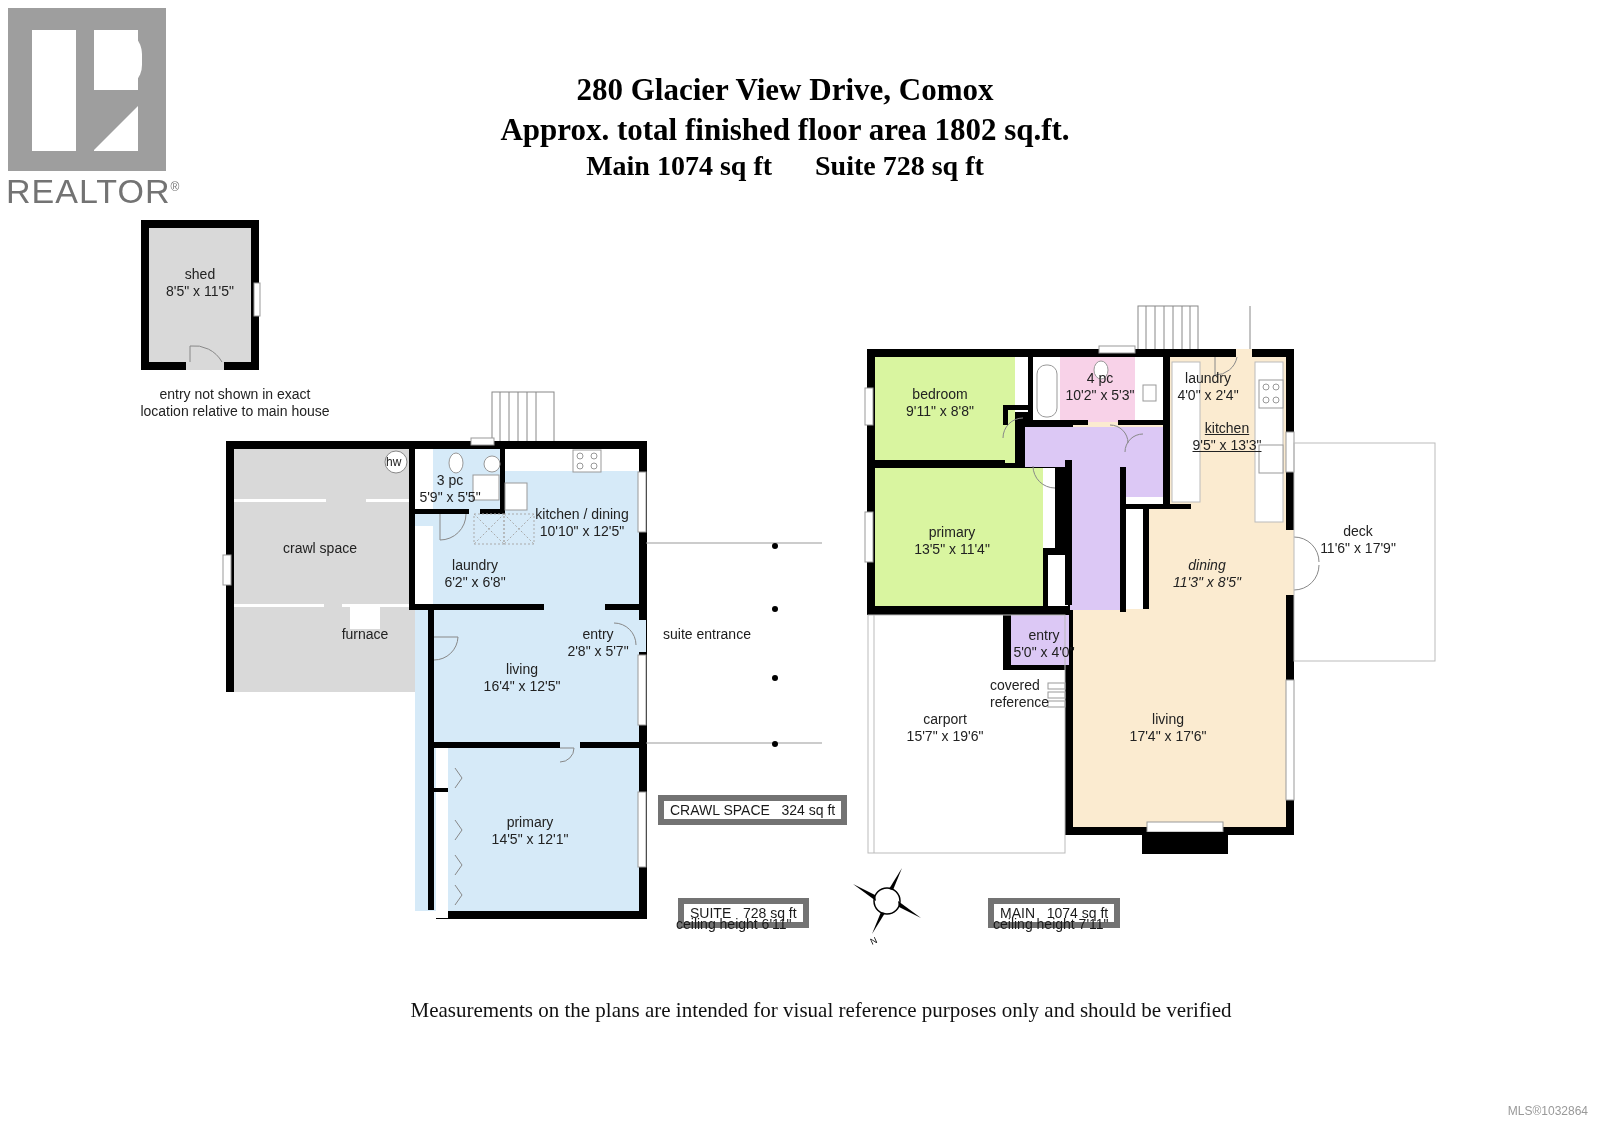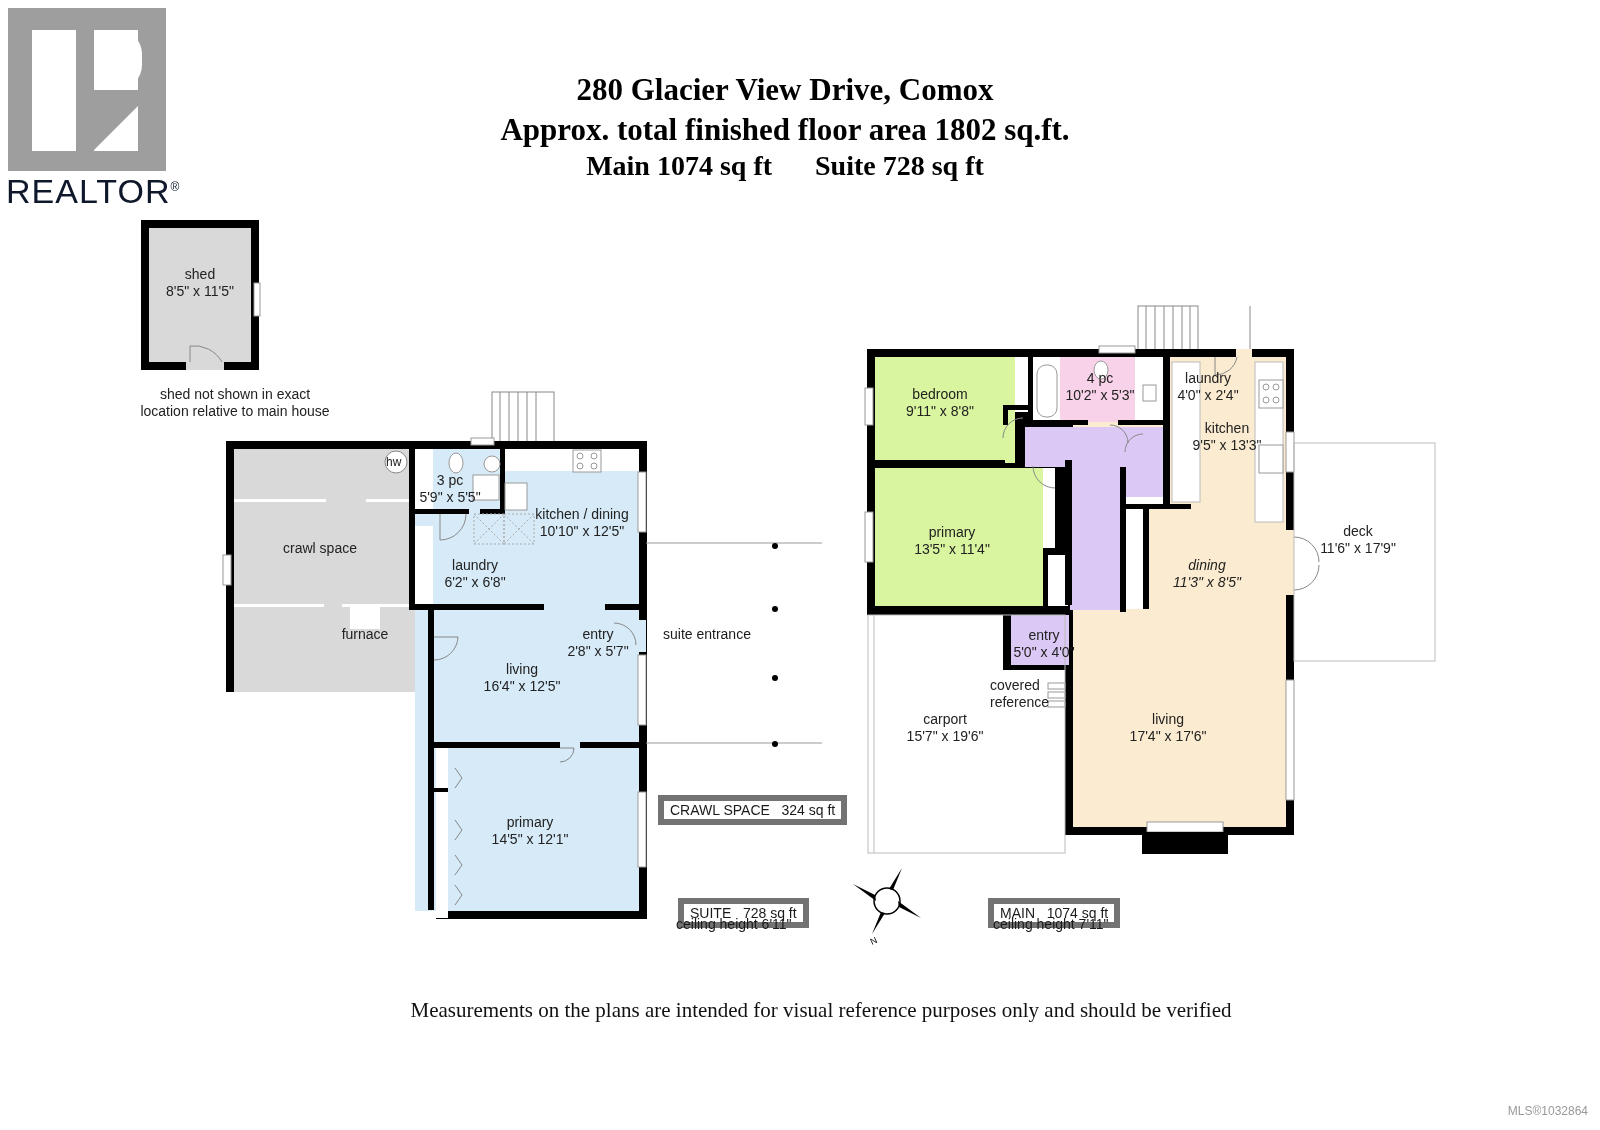--- a/index.html
+++ b/index.html
@@ -13,21 +13,21 @@
   .t3 { top: 150px; font-size: 28px; }
   .t3 span { margin: 0 18px; }
   .room-label { position: absolute; text-align: center; font-size: 14px; line-height: 17px; color: #222; white-space: nowrap; }
   .note { position: absolute; font-size: 14px; line-height: 17px; text-align: center; color: #222; white-space: nowrap; }
   .tagbox { position: absolute; border: 6px solid #737373; background: #fff; padding: 1px 6px; font-size: 14px; white-space: nowrap; }
   .sub { position: absolute; font-size: 14px; white-space: nowrap; }
   .disclaimer { position: absolute; top: 998px; left: 0; width: 1570px; text-align: center;
                 font-family: "Liberation Serif", serif; font-size: 21px; color: #111; padding-left: 36px; }
   .mls { position: absolute; right: 12px; bottom: 12px; font-size: 12px; color: #999; }
   .logo-box { position: absolute; left: 8px; top: 8px; width: 158px; height: 163px; background: #9e9e9e; }
-  .logo-word { position: absolute; left: 6px; top: 172px; font-size: 34px; color: #0f172a; letter-spacing: 1px; text-align: center; }
+  .logo-word { position: absolute; left: 6px; top: 172px; font-size: 34px; color: #737373; letter-spacing: 1px; text-align: center; }
   .logo-word sup { font-size: 12px; }
   svg.plan { position: absolute; left: 0; top: 0; }
 </style>
 </head>
 <body>
 
 <div class="logo-box">
   <div class="abs" style="left:24px;top:22px;width:44px;height:121px;background:#fff;"></div>
   <div class="abs" style="left:86px;top:22px;width:44px;height:121px;background:#fff;"></div>
   <div class="abs" style="left:86px;top:22px;width:48px;height:59px;background:#fff;border-radius:0 24px 24px 0;"></div>
@@ -245,21 +245,21 @@
     <polygon points="-12,-6 -34,-17 -11,0" fill="#000"></polygon>
     <text x="-15" y="44" font-size="9" font-family="Liberation Sans, sans-serif" transform="rotate(-25 -15 44)">N</text>
   </g>
 </svg>
 
 <div class="room-label" style="left:160px;top:266px;width:80px;">
   <div>shed</div>
   <div>8'5" x 11'5"</div>
 </div>
 <div class="note" style="left:120px;top:386px;width:230px;">
-  <div>shed not shown in exact</div>
+  <div>entry not shown in exact</div>
   <div>location relative to main house</div>
 </div>
 
 <div class="room-label" style="left:260px;top:540px;width:120px;">
     <div>crawl space</div>
   </div>
 <div class="room-label" style="left:330px;top:626px;width:70px;">
     <div>furnace</div>
   </div>
 <div class="room-label" style="left:386px;top:454px;width:14px;font-size:12px;">
@@ -302,21 +302,21 @@
     <div>9'11" x 8'8"</div>
   </div>
 <div class="room-label" style="left:1060px;top:370px;width:80px;">
   <div>4 pc</div>
     <div>10'2" x 5'3"</div>
   </div>
 <div class="room-label" style="left:1170px;top:370px;width:76px;">
   <div>laundry</div>
     <div>4'0" x 2'4"</div>
   </div>
-<div class="room-label" style="left:1185px;top:420px;width:84px;">
+<div class="room-label" style="left:1185px;top:420px;width:84px;text-decoration:underline;">
   <div>kitchen</div>
     <div>9'5" x 13'3"</div>
   </div>
 <div class="room-label" style="left:902px;top:524px;width:100px;">
   <div>primary</div>
     <div>13'5" x 11'4"</div>
   </div>
 <div class="room-label" style="left:1318px;top:523px;width:80px;">
   <div>deck</div>
     <div>11'6" x 17'9"</div>

